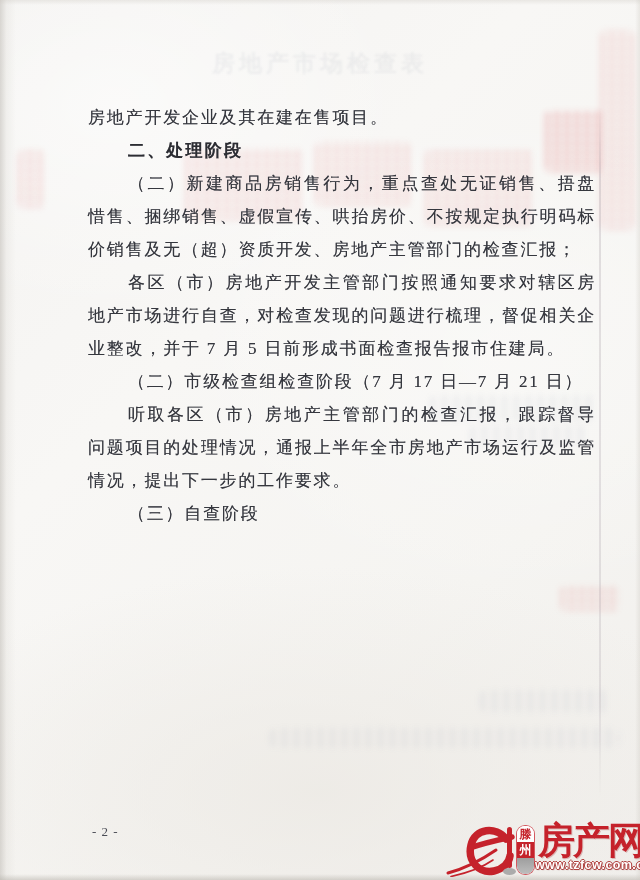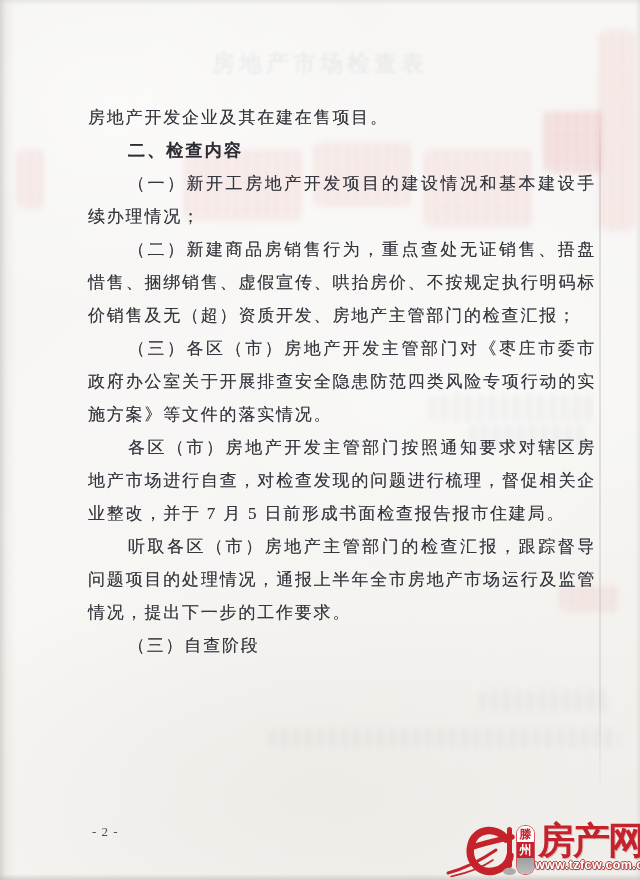--- a/index.html
+++ b/index.html
@@ -125,25 +125,24 @@
 
   <div class="bleed gray" style="left:430px;top:395px;width:165px;height:26px"></div>
   <div class="bleed gray" style="left:470px;top:425px;width:120px;height:22px"></div>
   <div class="bleed gray" style="left:480px;top:690px;width:130px;height:22px"></div>
   <div class="bleed gray" style="left:270px;top:728px;width:350px;height:20px"></div>
 
   <div class="vline"></div>
 
   <div class="doc" id="doc-body">
       <p class="para plain">房地产开发企业及其在建在售项目。</p>
-      <p class="para heading">二、检查内容</p>
-      <p class="para indent">（一）新开工房地产开发项目的建设情况和基本建设手续办理情况；</p>
+      <p class="para heading">二、处理阶段</p>
       <p class="para indent">（二）新建商品房销售行为，重点查处无证销售、捂盘惜售、捆绑销售、虚假宣传、哄抬房价、不按规定执行明码标价销售及无（超）资质开发、房地产主管部门的检查汇报；</p>
-      <p class="para indent">（三）各区（市）房地产开发主管部门对《枣庄市委市政府办公室关于开展排查安全隐患防范四类风险专项行动的实施方案》等文件的落实情况。</p>
       <p class="para indent">各区（市）房地产开发主管部门按照通知要求对辖区房地产市场进行自查，对检查发现的问题进行梳理，督促相关企业整改，并于 7 月 5 日前形成书面检查报告报市住建局。</p>
+      <p class="para indent">（二）市级检查组检查阶段（7 月 17 日—7 月 21 日）</p>
       <p class="para indent">听取各区（市）房地产主管部门的检查汇报，跟踪督导问题项目的处理情况，通报上半年全市房地产市场运行及监管情况，提出下一步的工作要求。</p>
       <p class="para indent">（三）自查阶段</p>
     </div>
 
   <div class="pagenum">- 2 -</div>
 
   <div class="logo">
     <svg class="swoosh" viewBox="0 0 80 54">
       <path d="M60,16 C50,3 29,5 25,22 C21,39 34,51 48,48 C57,46 63,40 64,33" fill="none" stroke="#c5222b" stroke-width="7.5" stroke-linecap="round"></path>
       <path d="M24,25 C38,20 52,17 66,14" fill="none" stroke="#c5222b" stroke-width="5.5" stroke-linecap="round"></path>

